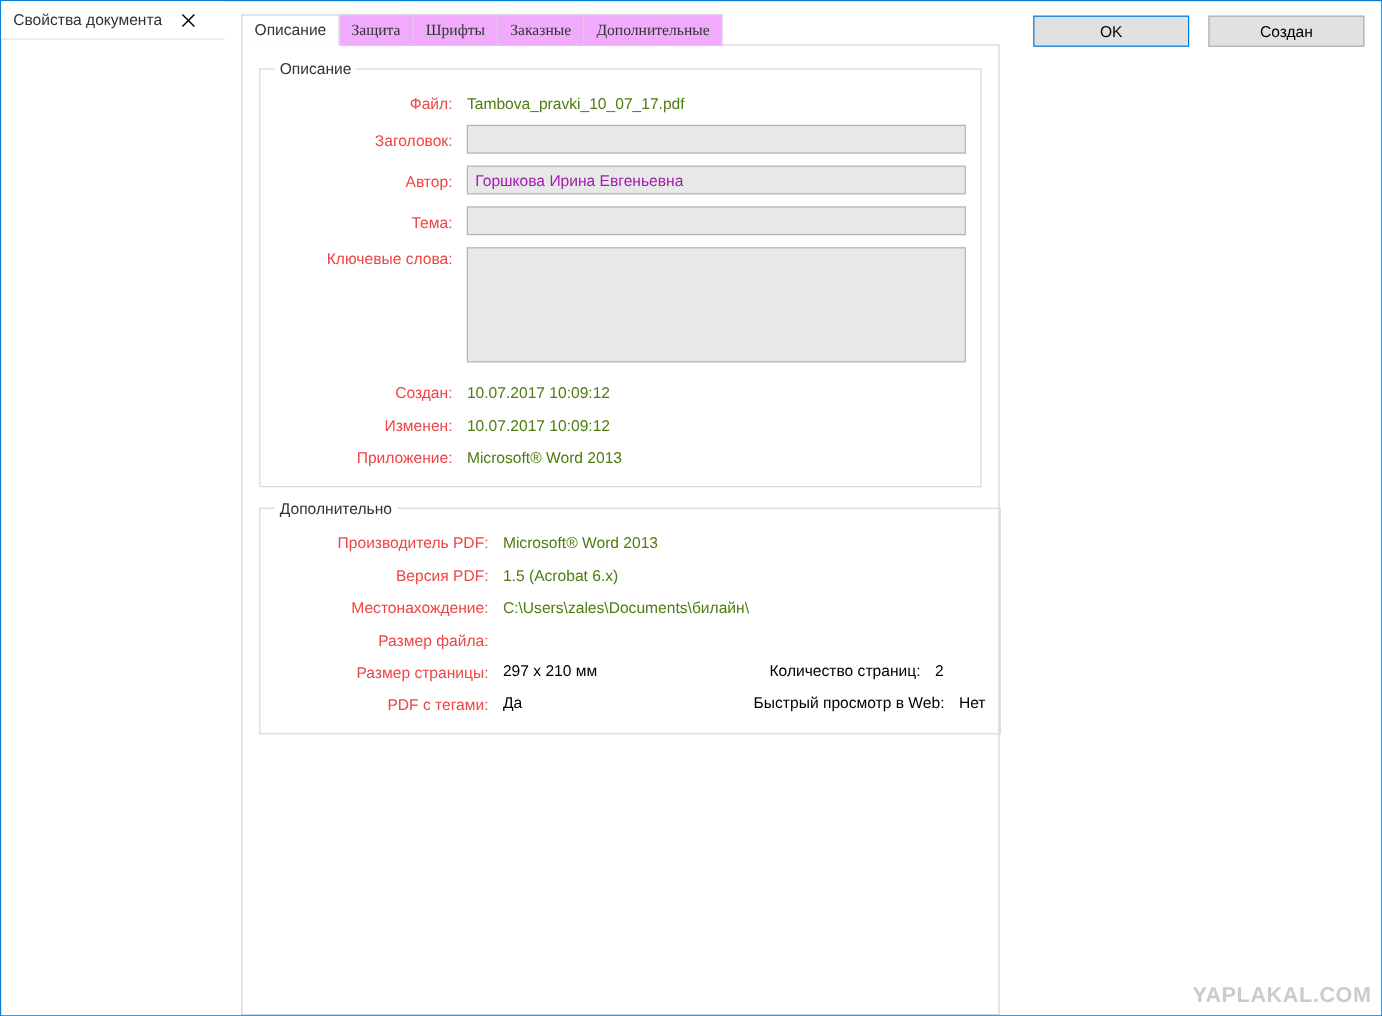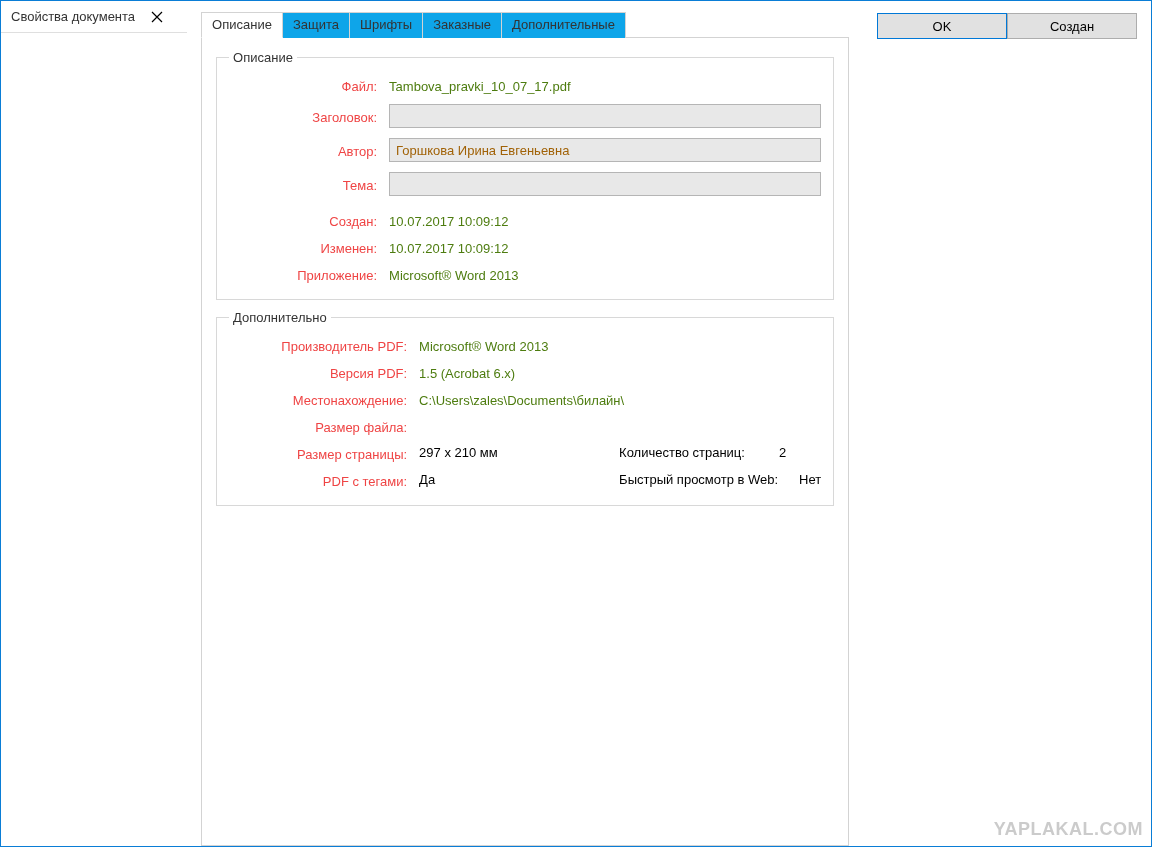--- a/index.html
+++ b/index.html
@@ -64,22 +64,23 @@
     color: #333;
     position: relative;
     top: 1px;
   }
   .tab.active {
     background: #fff;
     border-bottom: 1px solid #fff;
     z-index: 3;
   }
   .tab:not(.active) {
-    background: #0ea5e9;
+    background: #f0abfc;
     top: 1px;
+    font-family: Liberation Serif, serif;
   }
   .tabpanel {
     border: 1px solid #d3d3d3;
     flex: 1;
     padding: 12px 14px 14px 14px;
     display: flex;
     flex-direction: column;
     gap: 10px;
   }
   fieldset.group {
@@ -112,44 +113,44 @@
     color: #4d7c0f;
     padding-top: 2px;
   }
   input.txt, textarea.txt {
     flex: 1;
     font: inherit;
     font-size: 13px;
     padding: 3px 6px;
     border: 1px solid #b5b5b5;
     background: #e8e8e8;
-    color: #a16207;
+    color: #a21caf;
     outline: none;
     resize: none;
   }
   input.txt { height: 24px; }
   textarea.txt { height: 96px; }
 
   
   .addl-grid .form-row { margin-bottom: 10px; }
   .addl-grid .lbl { width: 190px; }
 
   .pair-row {
     display: flex;
     margin-bottom: 10px;
   }
   .pair-row .lbl { width: 190px; text-align: right; padding-right:12px; }
   .pair-row .val1 { width: 200px; }
-  .pair-row .lbl2 { width: 160px; padding-right:12px; }
+  .pair-row .lbl2 { width: 160px; text-align: right; padding-right:12px; }
   .pair-row .val2 { flex:1; }
 
   .button-row {
     display: flex;
     justify-content: flex-end;
-    gap: 0;
+    gap: 16px;
     padding: 12px 14px 14px 14px;
     position: relative;
   }
   button.dlg-btn {
     width: 130px;
     height: 26px;
     font: inherit;
     font-size: 13px;
     background: #e1e1e1;
     border: 1px solid #adadad;
@@ -216,20 +217,24 @@
         <div class="form-row">
           <div class="lbl">Автор:</div>
           <input class="txt" type="text" value="Горшкова Ирина Евгеньевна" style="">
         </div>
 
         <div class="form-row">
           <div class="lbl">Тема:</div>
           <input class="txt" type="text" value="" style="">
         </div>
 
+        <div class="form-row tall">
+          <div class="lbl">Ключевые слова:</div>
+          <textarea class="txt" style=""></textarea>
+        </div>
 
         <div style="height:6px"></div>
 
         <div class="form-row">
           <div class="lbl">Создан:</div>
           <div class="val">10.07.2017 10:09:12</div>
         </div>
 
         <div class="form-row">
           <div class="lbl">Изменен:</div>

